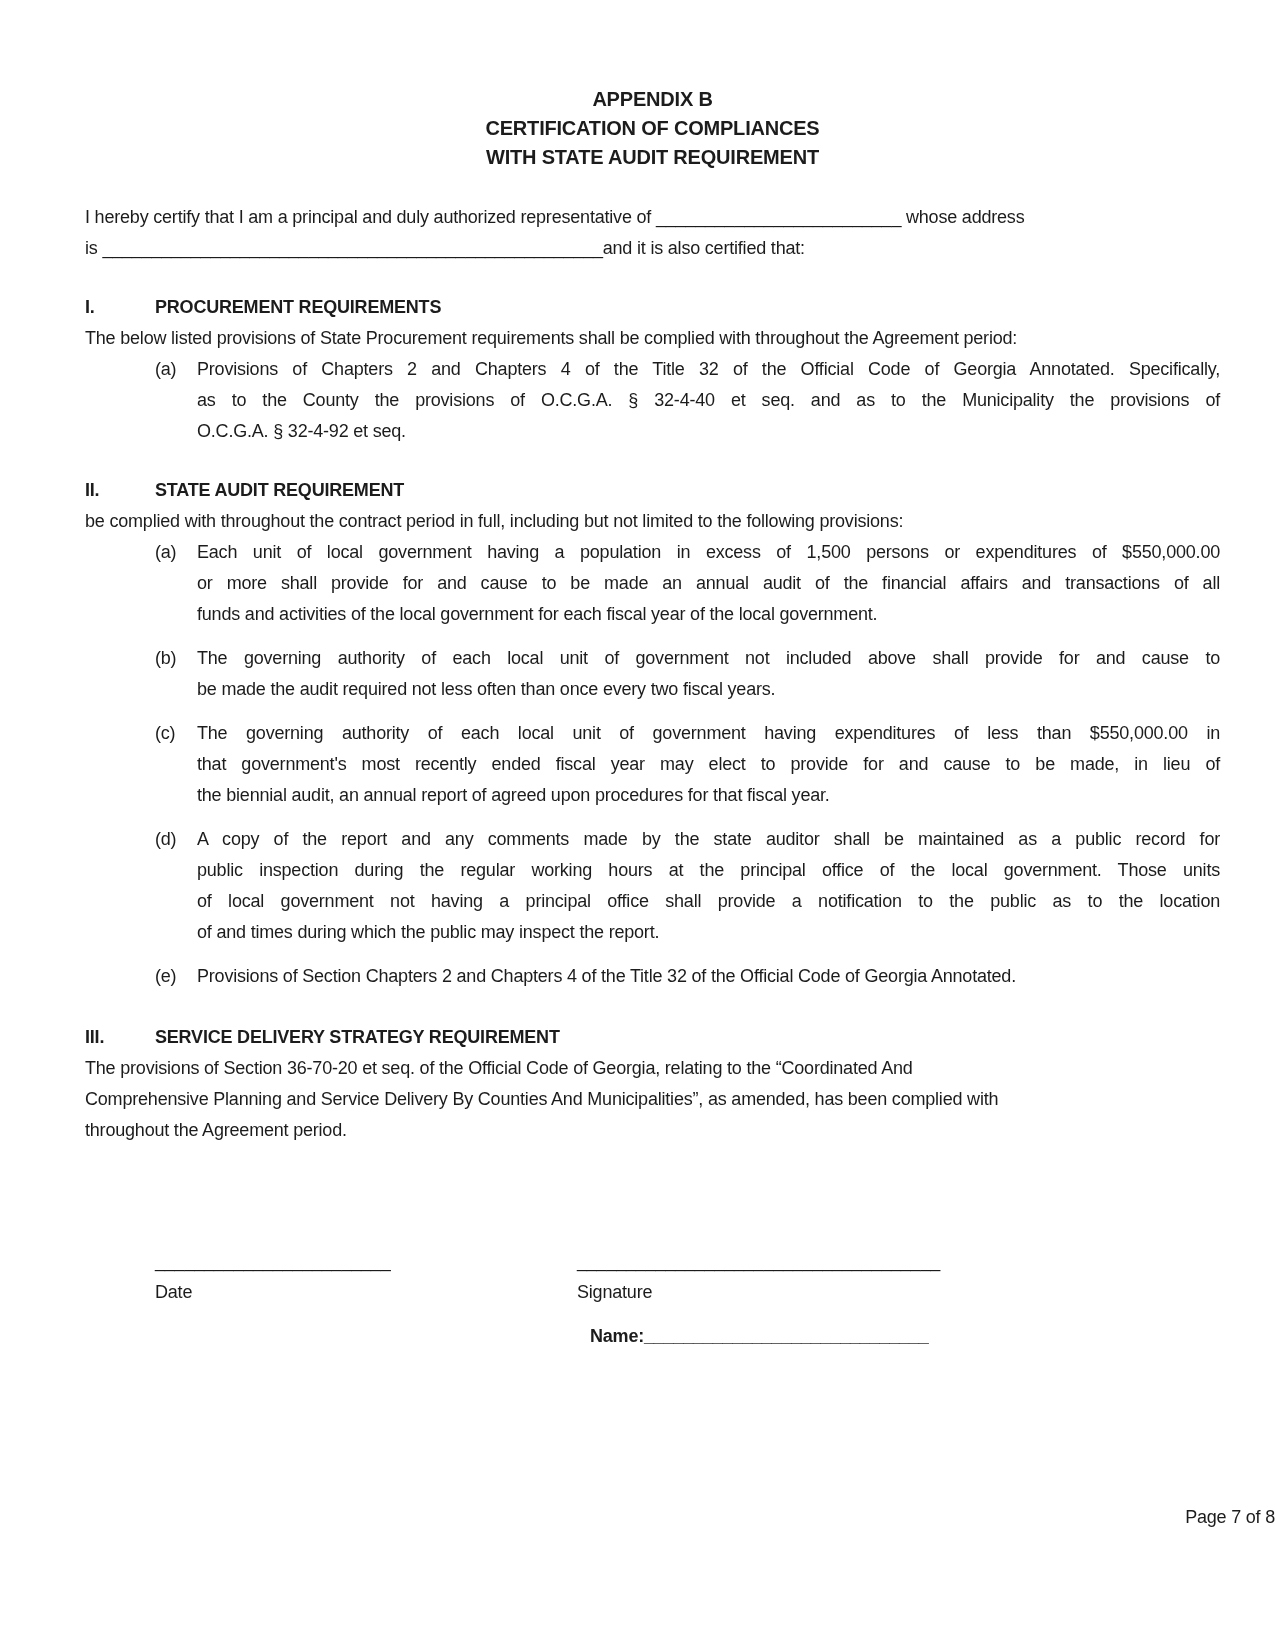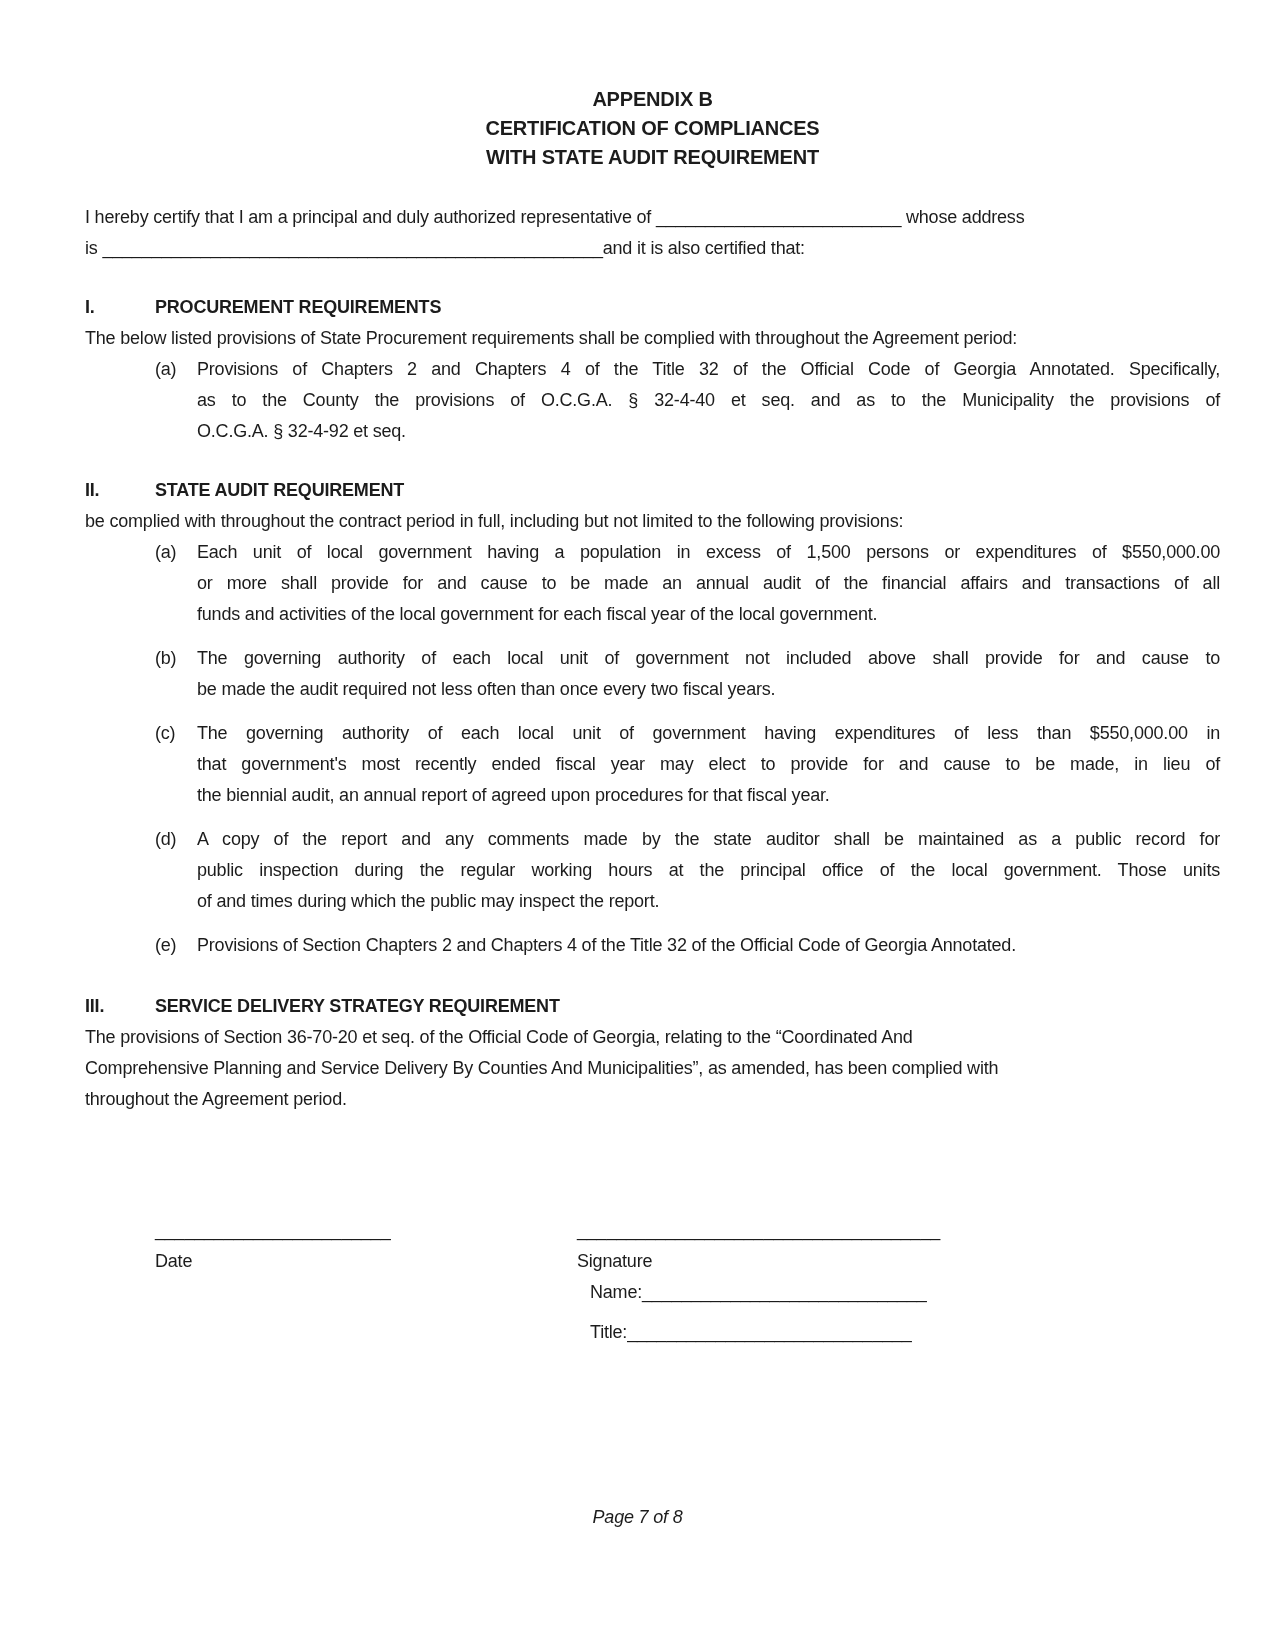--- a/index.html
+++ b/index.html
@@ -33,29 +33,28 @@
   .item.gap{margin-top:13px;}
   .item .marker{width:42px;flex:none;}
   .item .body{flex:1;min-width:0;}
   .jlines > div{text-align:justify;text-align-last:justify;}
   .jlines > div:last-child{text-align-last:auto;}
   .sig{margin-left:70px;margin-top:100px;}
   .sig-row{display:flex;}
   .sig-cell1{width:422px;flex:none;}
   .sig-cell2{flex:1;min-width:0;}
   .sig-indent{margin-left:13px;}
-  .name-row{}
+  .name-row{margin-top:13px;font-weight:bold;}
   .title-row{margin-top:9px;}
   .footer{
     position:absolute;
     top:1502px;
     left:0;
     width:100%;
-    text-align:center;
-    font-style:italic;
+    text-align:right;
   }
 </style>
 </head>
 <body>
 
 <div class="page">
 
   <div class="doc-header">
     <div>APPENDIX B</div>
     <div>CERTIFICATION OF COMPLIANCES</div>
@@ -115,20 +114,21 @@
           <div>The governing authority of each local unit of government having expenditures of less than $550,000.00 in</div>
           <div>that government's most recently ended fiscal year may elect to provide for and cause to be made, in lieu of</div>
           <div>the biennial audit, an annual report of agreed upon procedures for that fiscal year.</div>
         </div>
     </div>
     <div class="item gap">
       <span class="marker">(d)</span>
       <div class="body jlines">
           <div>A copy of the report and any comments made by the state auditor shall be maintained as a public record for</div>
           <div>public inspection during the regular working hours at the principal office of the local government. Those units</div>
+          <div>of local government not having a principal office shall provide a notification to the public as to the location</div>
           <div>of and times during which the public may inspect the report.</div>
         </div>
     </div>
     <div class="item gap">
       <span class="marker">(e)</span>
       <div class="body jlines">
           <div>Provisions of Section Chapters 2 and Chapters 4 of the Title 32 of the Official Code of Georgia Annotated.</div>
         </div>
     </div>
   </div>
@@ -151,21 +151,17 @@
       <div class="sig-cell2">_____________________________________</div>
     </div>
     <div class="sig-row">
       <div class="sig-cell1">Date</div>
       <div class="sig-cell2">Signature</div>
     </div>
     <div class="sig-row name-row">
       <div class="sig-cell1"></div>
       <div class="sig-cell2 sig-indent"><span>Name:</span><span>_____________________________</span></div>
     </div>
-    <div class="sig-row title-row">
-      <div class="sig-cell1"></div>
-      <div class="sig-cell2 sig-indent"><span>Title:</span><span>_____________________________</span></div>
-    </div>
   </div>
 
   <div class="footer">Page 7 of 8</div>
 
 </div>
 
 </body></html>

